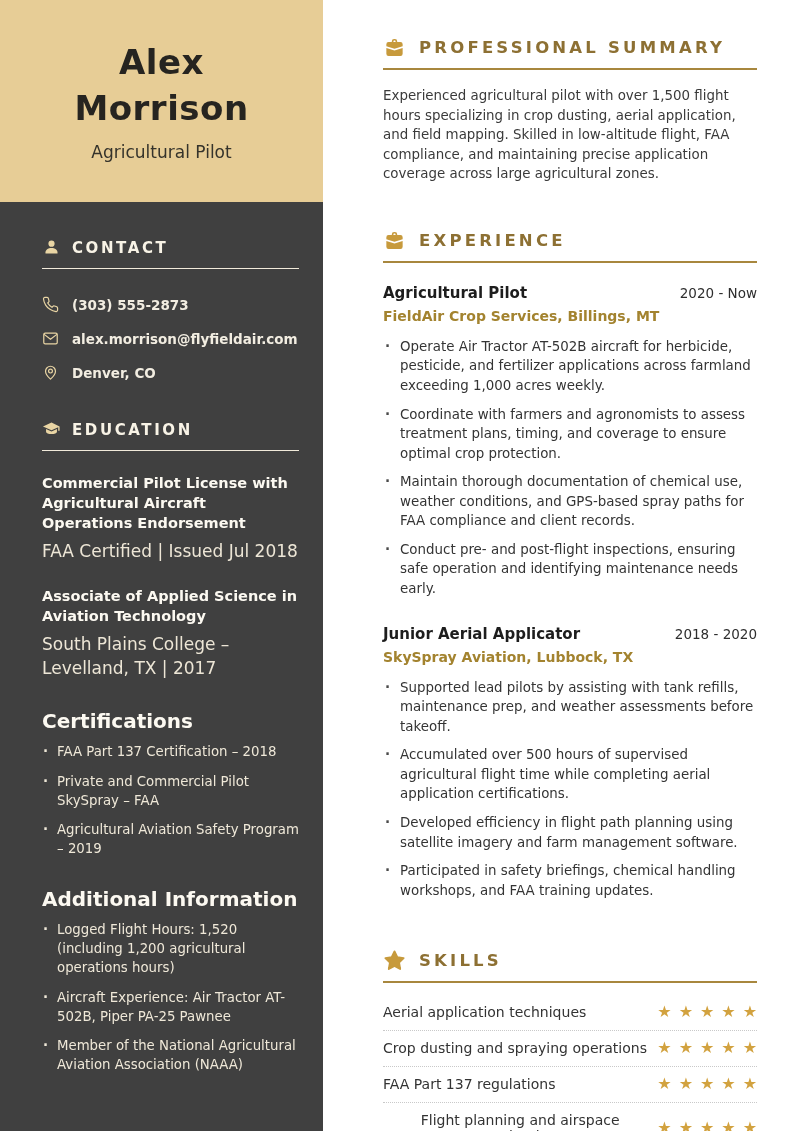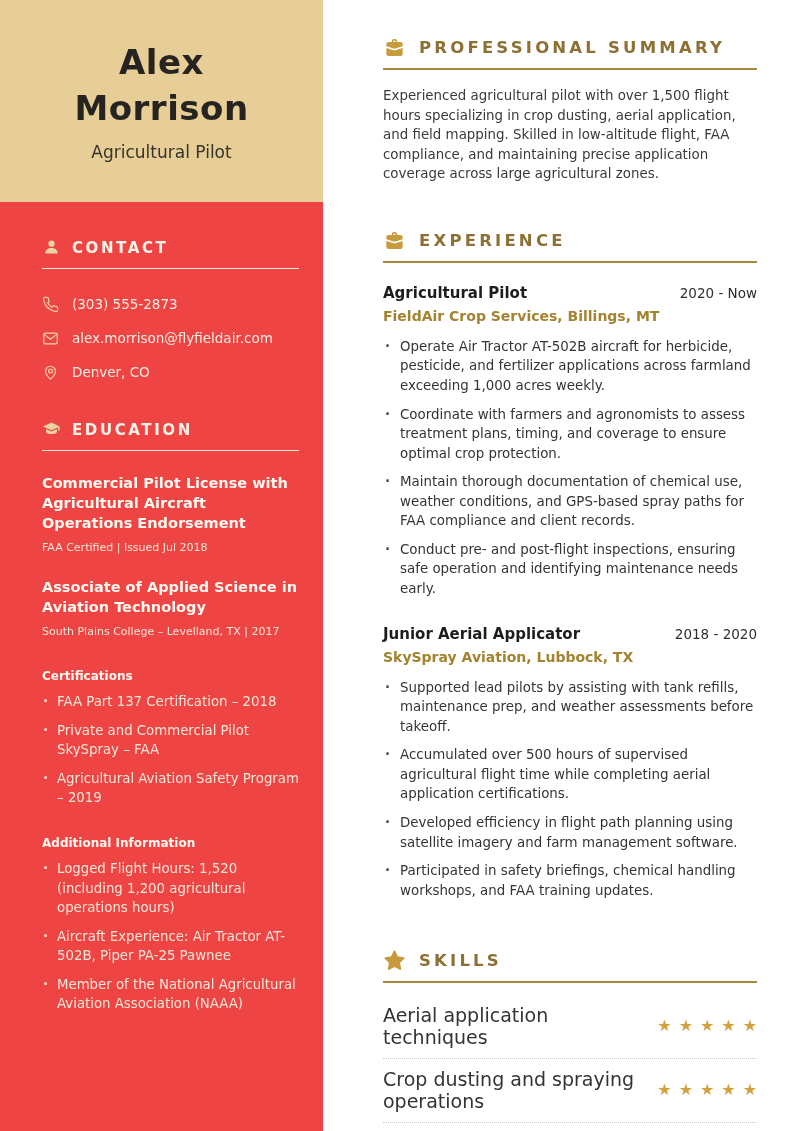--- a/index.html
+++ b/index.html
@@ -1,40 +1,40 @@
 <!DOCTYPE html>
 <html><head>
 <meta charset="utf-8">
 <style>
   * { margin:0; padding:0; box-sizing:border-box; }
   html,body { width:800px; height:1131px; overflow:hidden; }
   body { font-family:"DejaVu Sans", sans-serif; background:#ffffff; display:flex; }
 
   
-  .sidebar { flex:0 0 323px; width:323px; background:#ef4444; color:#F1EADA; display:flex; flex-direction:column; }
+  .sidebar { flex:0 0 323px; width:323px; background:#404040; color:#F1EADA; display:flex; flex-direction:column; }
   .name-block { background:#E7CD96; height:202px; display:flex; flex-direction:column; align-items:center; justify-content:center; padding:0 38px; }
   .name { font-size:34px; font-weight:bold; color:#262420; text-align:center; line-height:1.35; letter-spacing:.5px; }
   .name-sub { font-size:17px; color:#35332B; margin-top:10px; text-align:center; }
 
   .side-content { padding:36px 24px 30px 42px; }
   .side-head { display:flex; align-items:center; gap:11px; }
   .side-head .t { font-size:15px; font-weight:bold; letter-spacing:2.6px; color:#F8F3E6; }
   .side-head svg { width:19px; height:19px; flex:0 0 19px; }
   .side-rule { border:none; border-top:1.6px solid #F1EADA; margin-top:11px; width:100%; }
 
   .contact-list { margin-top:27px; }
-  .contact-item { display:flex; align-items:flex-start; gap:13px; margin-bottom:17px; font-size:13.5px; color:#F2EDE1; }
+  .contact-item { display:flex; align-items:flex-end; gap:13px; margin-bottom:17px; font-size:13.5px; color:#F2EDE1;font-weight:bold; }
   .contact-item svg { width:17px; height:17px; flex:0 0 17px; }
 
   .edu-section { margin-top:39px; }
   .edu-entry { margin-top:22px; }
   .edu-title { font-size:14.5px; font-weight:bold; color:#FCF9F1; line-height:1.38; }
-  .edu-detail { font-size:11px; color:#EDE6D6; margin-top:7px; line-height:1.4; }
-
-  .side-subhead { font-size:12px; font-weight:bold; color:#FCF9F1; margin-top:29px; }
+  .edu-detail { font-size:17px; color:#EDE6D6; margin-top:7px; line-height:1.4; }
+
+  .side-subhead { font-size:20px; font-weight:bold; color:#FCF9F1; margin-top:29px; }
   ul.side-bullets { list-style:none; margin-top:9px; }
   ul.side-bullets li { position:relative; padding-left:15px; font-size:13.3px; line-height:1.44; color:#EFE8D8; margin-bottom:10px; }
   ul.side-bullets li::before { content:"·"; position:absolute; left:1px; top:0; font-weight:bold; color:#EFE8D8; }
 
   
   .main { flex:1; background:#ffffff; padding:36px 43px 20px 60px; }
   .msection-head { display:flex; align-items:center; gap:13px; }
   .msection-head svg { width:23px; height:23px; flex:0 0 23px; }
   .msection-head .t { font-size:16.5px; font-weight:bold; letter-spacing:3.2px; color:#8D7033; }
   .m-rule { border:none; border-top:2px solid #A8873E; margin-top:9px; }
@@ -48,21 +48,21 @@
   .job-dates { font-size:13.5px; color:#2E2E2E; white-space:nowrap; }
   .job-company { font-size:14px; font-weight:bold; color:#A3832F; margin-top:6px; }
   ul.job-bullets { list-style:none; margin-top:13px; }
   ul.job-bullets li { position:relative; padding-left:17px; font-size:13.4px; line-height:1.46; color:#343434; margin-bottom:9px; }
   ul.job-bullets li::before { content:"·"; position:absolute; left:2px; top:0; font-weight:bold; color:#4A4A4A; }
   .job + .job { margin-top:26px; }
 
   .skills-section { margin-top:49px; }
   .skills-list { margin-top:12px; }
   .skill-row { display:flex; justify-content:space-between; align-items:center; padding:9px 0 10px; border-bottom:1.5px dotted #C9C9C9; }
-  .skill-label { font-size:19px; color:#333333; }
+  .skill-label { font-size:14px; color:#333333;text-align:center; }
   .skill-stars { color:#D2A23F; font-size:16px; letter-spacing:7px; margin-right:-7px; white-space:nowrap; line-height:1; }
 </style>
 </head>
 <body>
 
 <aside class="sidebar">
   <div class="name-block">
     <div class="name">Alex Morrison</div>
     <div class="name-sub">Agricultural Pilot</div>
   </div>

